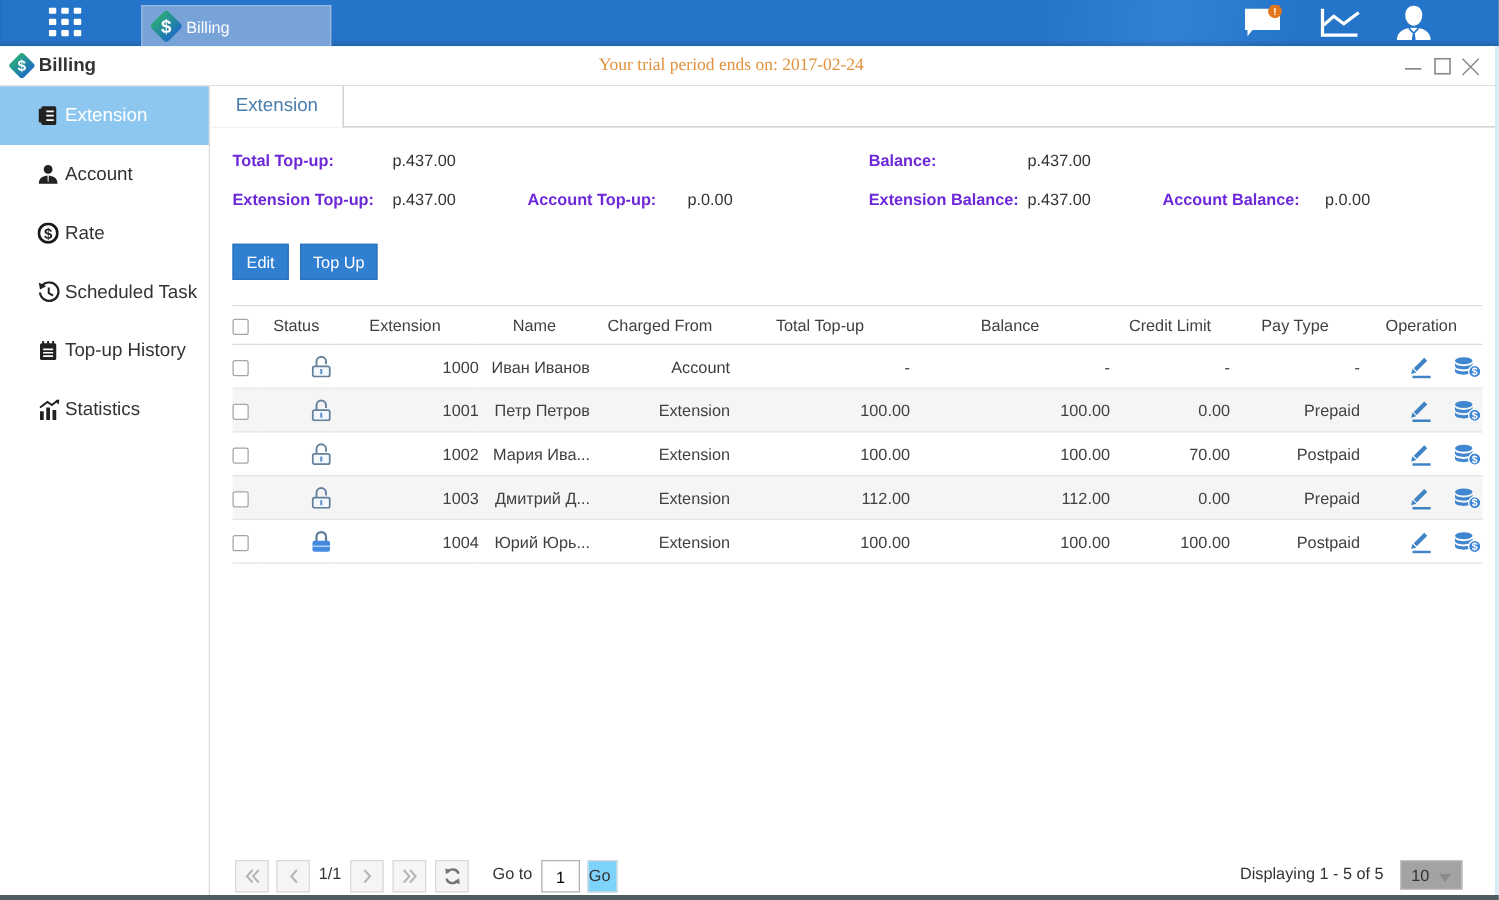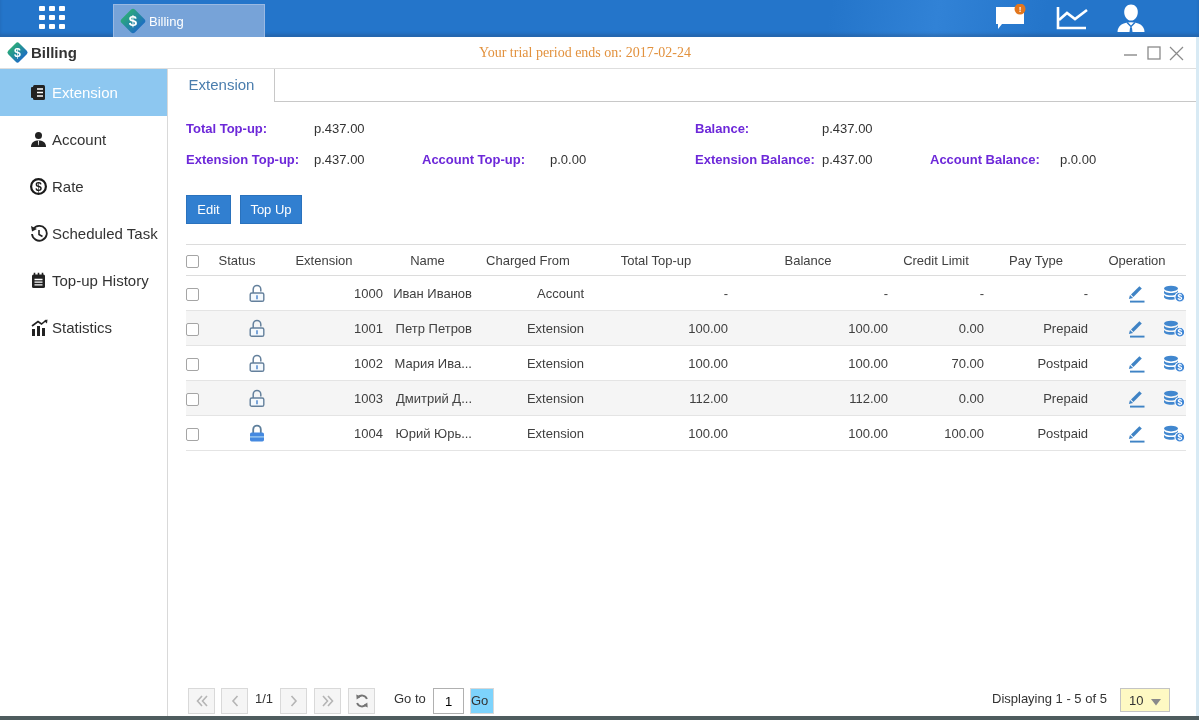--- a/index.html
+++ b/index.html
@@ -36,21 +36,21 @@
   font-size:13px; color:#404040; text-align:center; }
 td { border-bottom:1px solid #e4e4e4; height:35px; font-size:13px; color:#404040; text-align:right; }
 td svg { vertical-align:middle; }
 tr.alt td { background:#f5f5f5; }
 .cb { width:13px; height:13px; border:1px solid #a5a5a5; border-radius:2px; background:#fff; display:inline-block; vertical-align:middle; }
 #pager { position:absolute; left:0; top:614px; width:1027px; height:37px; font-size:13px; color:#333; }
 .pbtn { position:absolute; top:5px; width:27px; height:26px; background:#f5f5f5; border:1px solid #d9d9d9; text-align:center; }
 #pager .ptext { position:absolute; top:8px; }
 #goinput { position:absolute; left:264px; top:5px; width:31px; height:26px; border:1px solid #b0b0b0; font-size:13px; text-align:center; font-family:"Liberation Sans",sans-serif; }
 #gobtn { position:absolute; left:301px; top:5px; width:24px; height:26px; background:#7dd3fc; border:1px solid #d9d9d9; text-align:left; line-height:24px; }
-#pagesel { position:absolute; left:951px; top:5px; width:50px; height:24px; border:1px solid #c4c4c4; background:#fef9c3; }
+#pagesel { position:absolute; left:951px; top:5px; width:50px; height:24px; border:1px solid #c4c4c4; background:#a3a3a3; }
 #bottombar { position:absolute; left:0; top:716px; width:1199px; height:4px; background:#4e5c5e; }
 </style>
 </head>
 <body>
 <div id="topbar">
   <svg id="gridicon" width="28" height="24" viewBox="0 0 28 24">
     <g fill="#fff">
       <rect x="0" y="0" width="6" height="5" rx="1"></rect>
         <rect x="10" y="0" width="6" height="5" rx="1"></rect>
         <rect x="20" y="0" width="6" height="5" rx="1"></rect>

